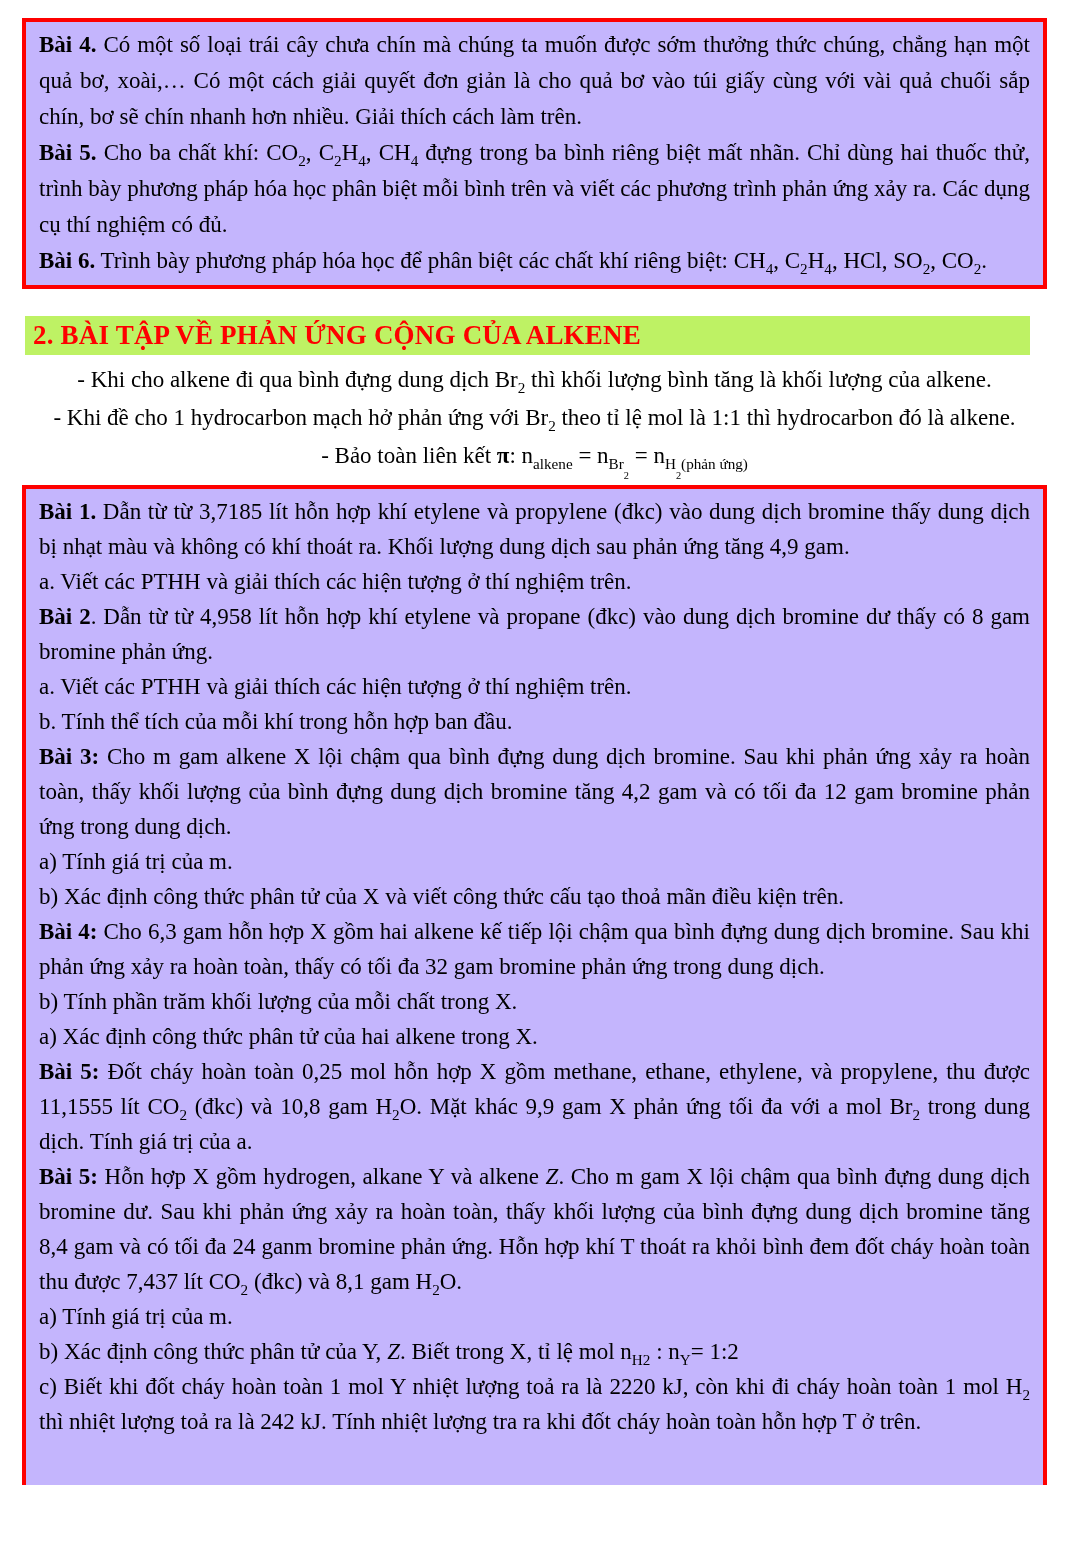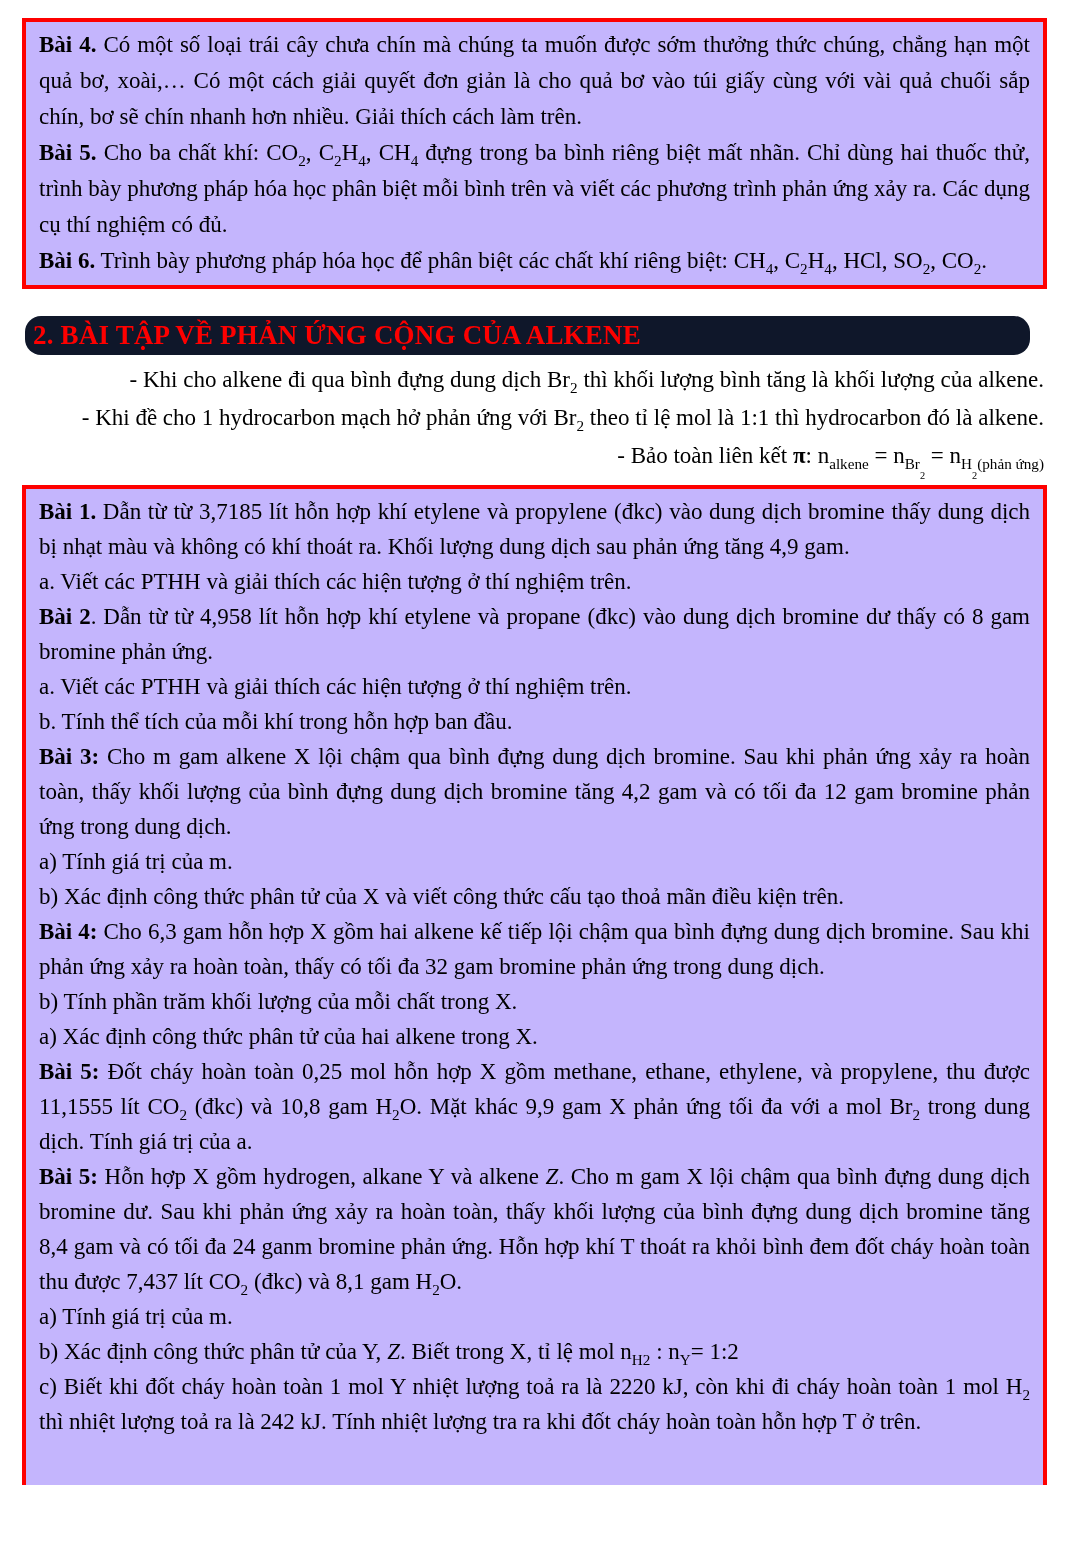--- a/index.html
+++ b/index.html
@@ -28,35 +28,34 @@
   }
   .para {
     margin: 0;
     font-size: 23px;
     line-height: 35px;
     text-align: justify;
   }
   .box1 .para { line-height: 36px; }
   .section-band {
     margin: 27px 59px 0 25px;
-    background: #0f172a;
+    background: #bef264;
     color: #fe0000;
     font-weight: bold;
     font-size: 27px;
     height: 39px;
     line-height: 39px;
     padding-left: 8px;
     letter-spacing: 0.2px;
-    border-radius: 16px;
   }
   .notes {
     margin: 6px 45px 0 25px;
   }
   .notes .para {
-    text-align: right;
+    text-align: center;
     line-height: 38px;
   }
   .bold { font-weight: bold; }
   .italic { font-style: italic; }
   .sub1 {
     font-size: 0.66em;
     vertical-align: -0.42em;
     line-height: 0;
   }
   .sub2 {

